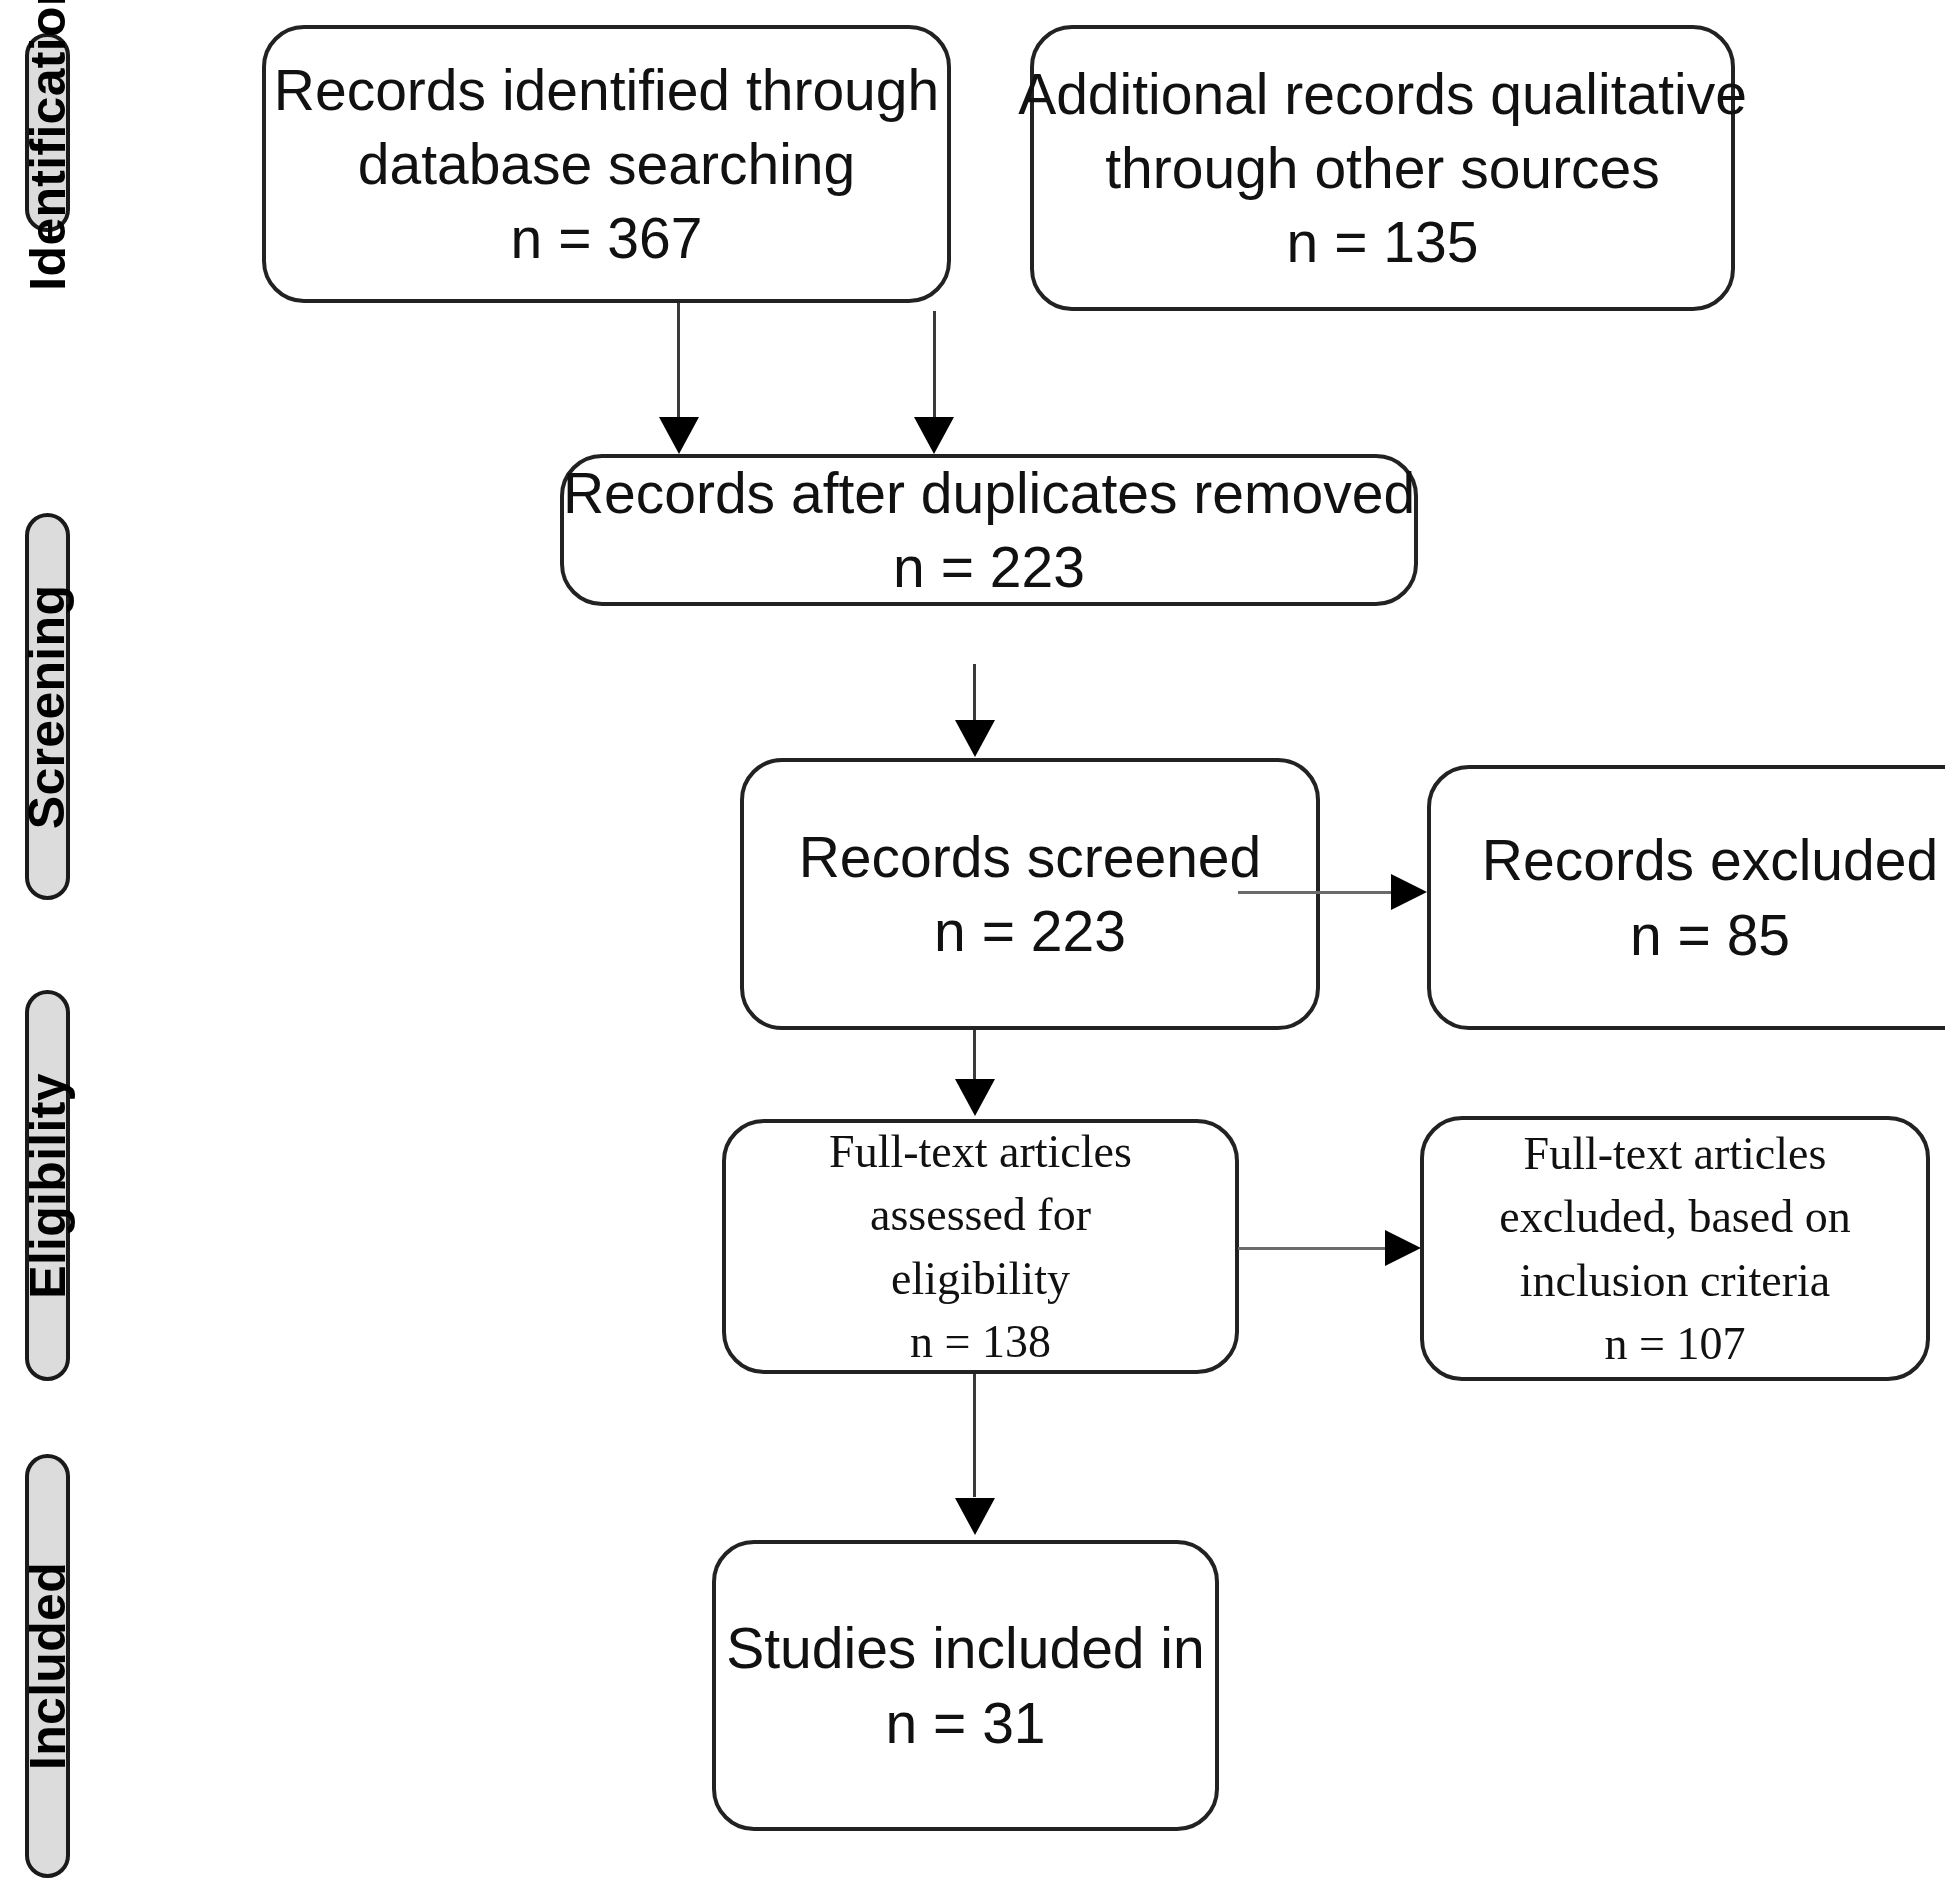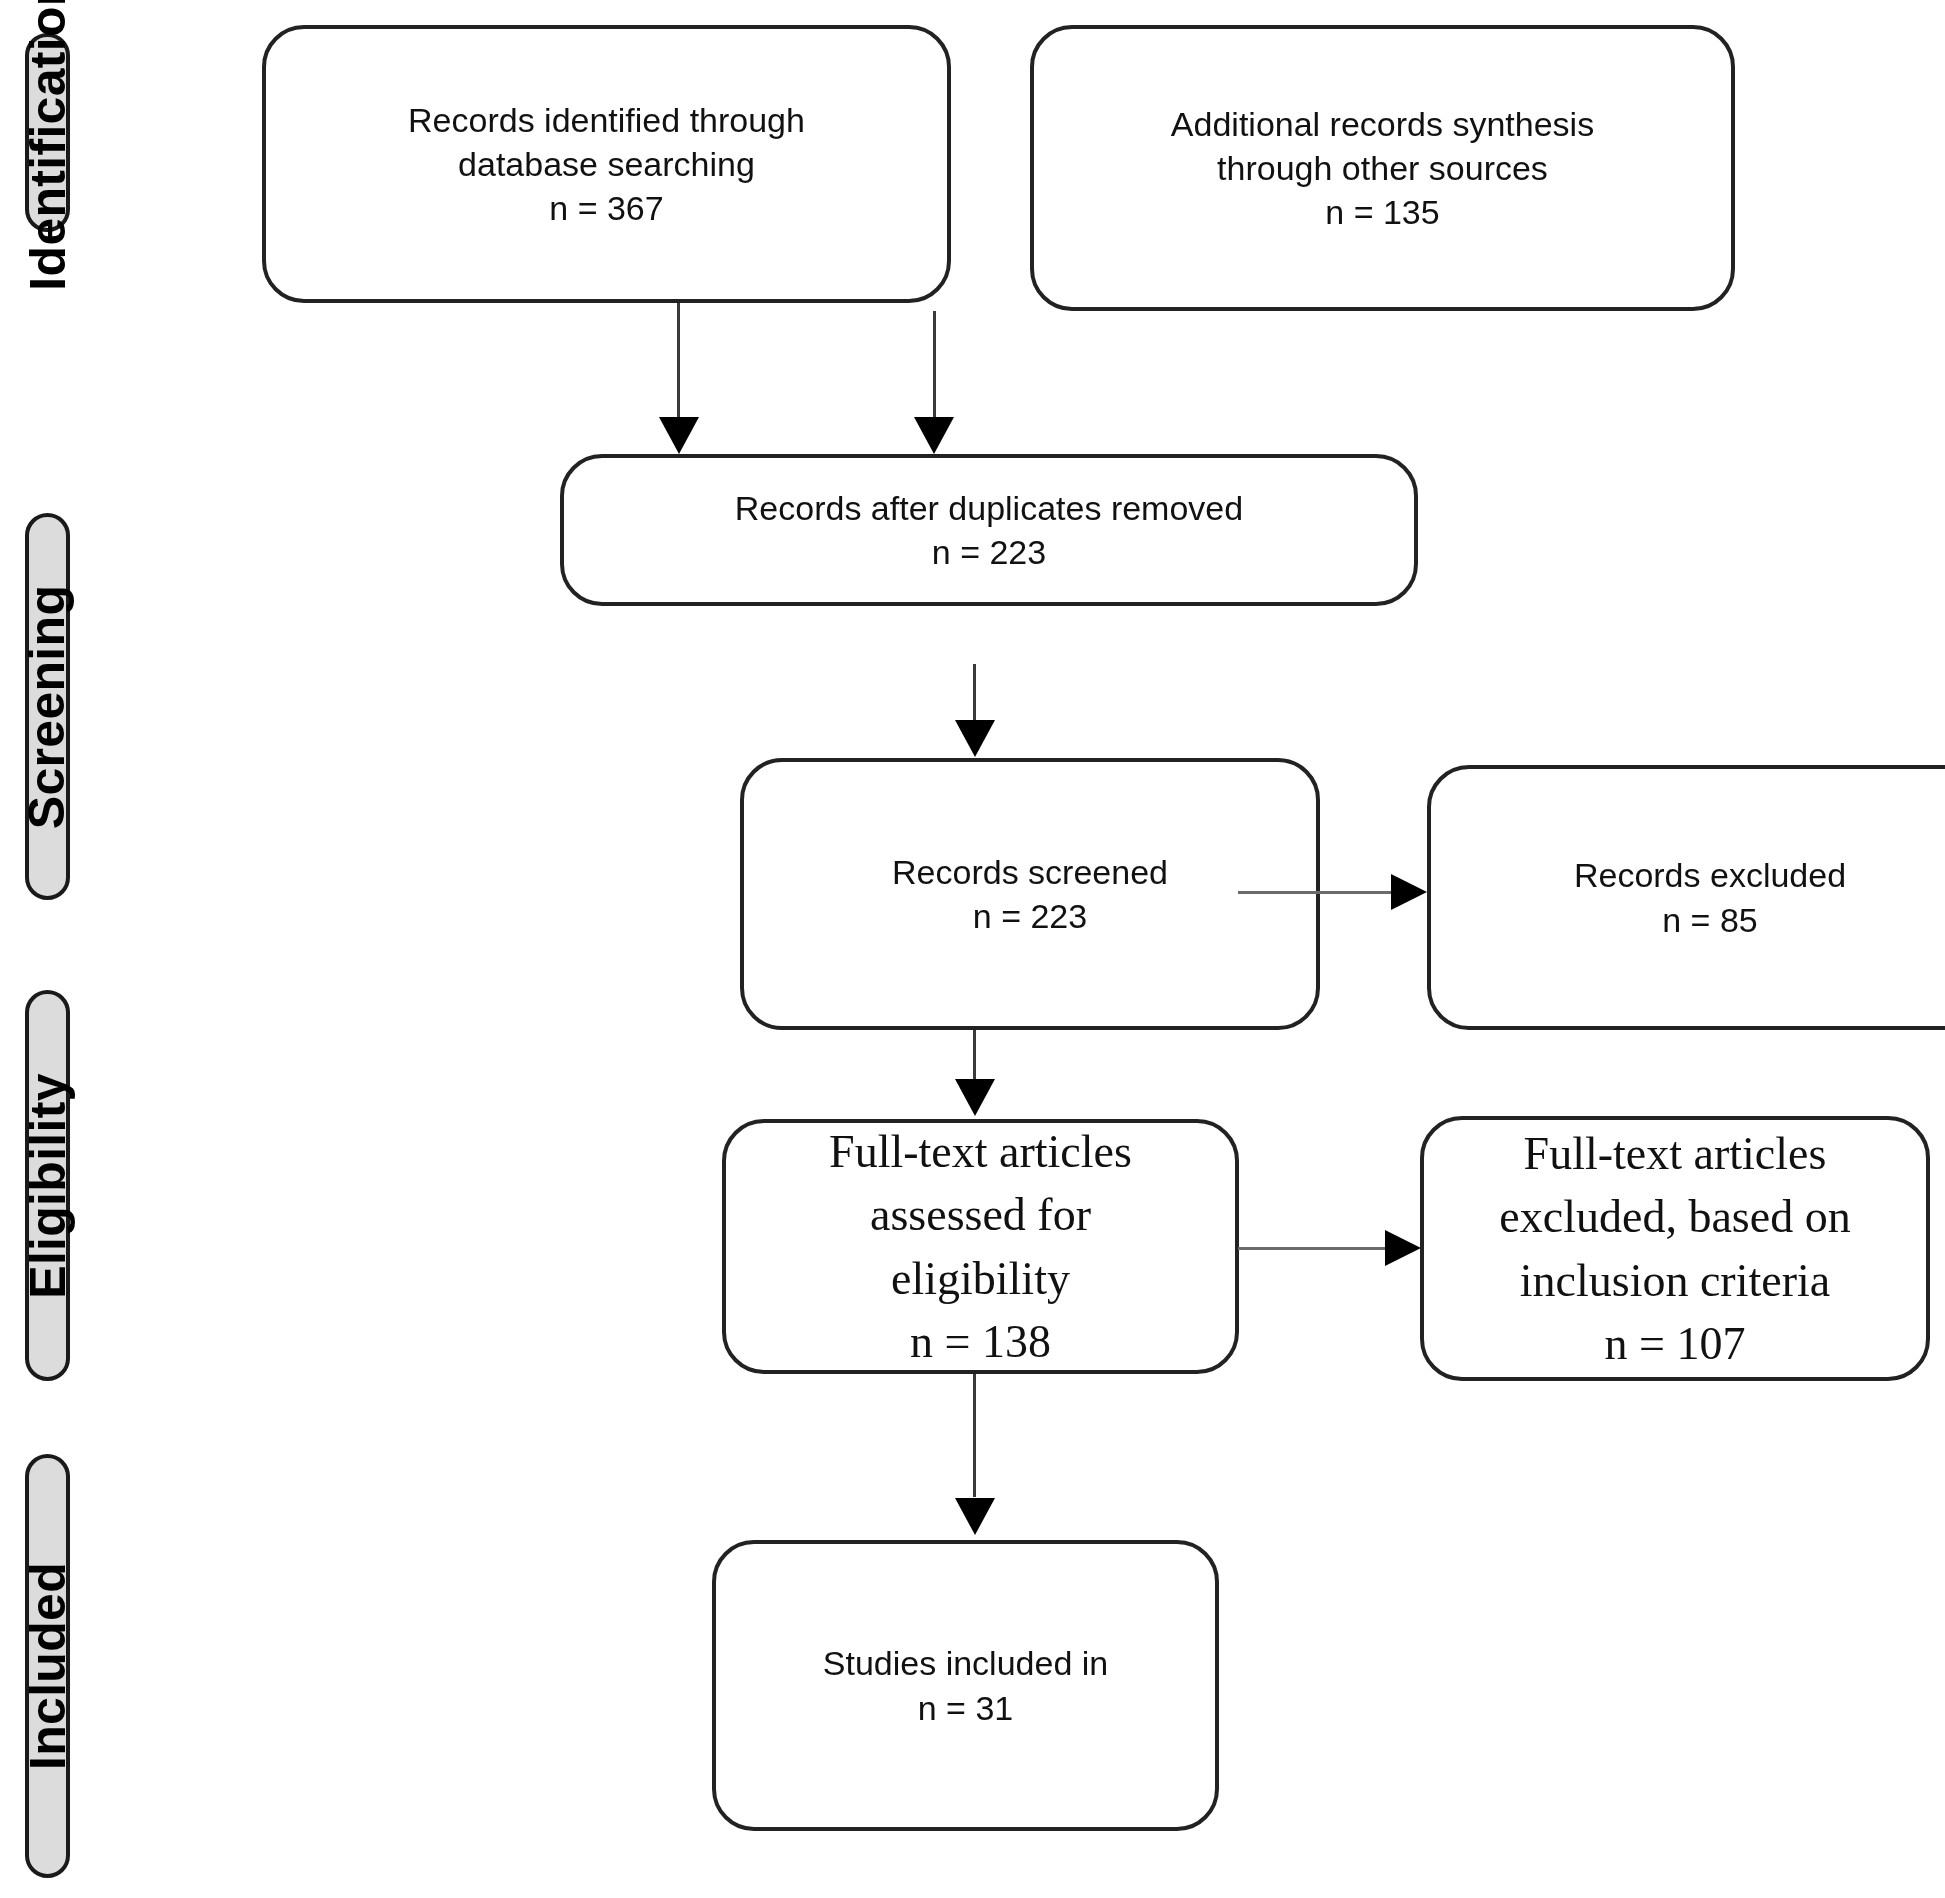--- a/index.html
+++ b/index.html
@@ -43,21 +43,21 @@
     border-radius: 42px;
     box-sizing: border-box;
     display: flex;
     flex-direction: column;
     align-items: center;
     justify-content: center;
     text-align: center;
     padding: 6.6px 17px;
   }
   .flow-box .line {
-    font-size: 34px;
+    font-size: 57px;
     line-height: 1.30;
     color: #111111;
     white-space: nowrap;
   }
   .flow-box.small .line {
     font-size: 46px;
     line-height: 1.38;
     font-family: Liberation Serif, serif;
   }
   
@@ -109,21 +109,21 @@
     <span class="phase-text">Included</span>
   </div>
 
   <div class="flow-box" style="left:262px; top:25px; width:689px; height:278px;">
     <div class="line">Records identified through</div>
     <div class="line">database searching</div>
     <div class="line">n = 367</div>
   </div>
 
   <div class="flow-box" style="left:1030px; top:25px; width:705px; height:286px;">
-    <div class="line">Additional records synthesis</div>
+    <div class="line">Additional records qualitative</div>
     <div class="line">through other sources</div>
     <div class="line">n = 135</div>
   </div>
 
   <div class="v-line" style="left:677px; top:303px; width:2.6px; height:119px;"></div>
   <div class="arrow-down" style="left:659px; top:417px;"></div>
 
   <div class="v-line" style="left:933px; top:311px; width:2.6px; height:111px;"></div>
   <div class="arrow-down" style="left:914px; top:417px;"></div>
 

